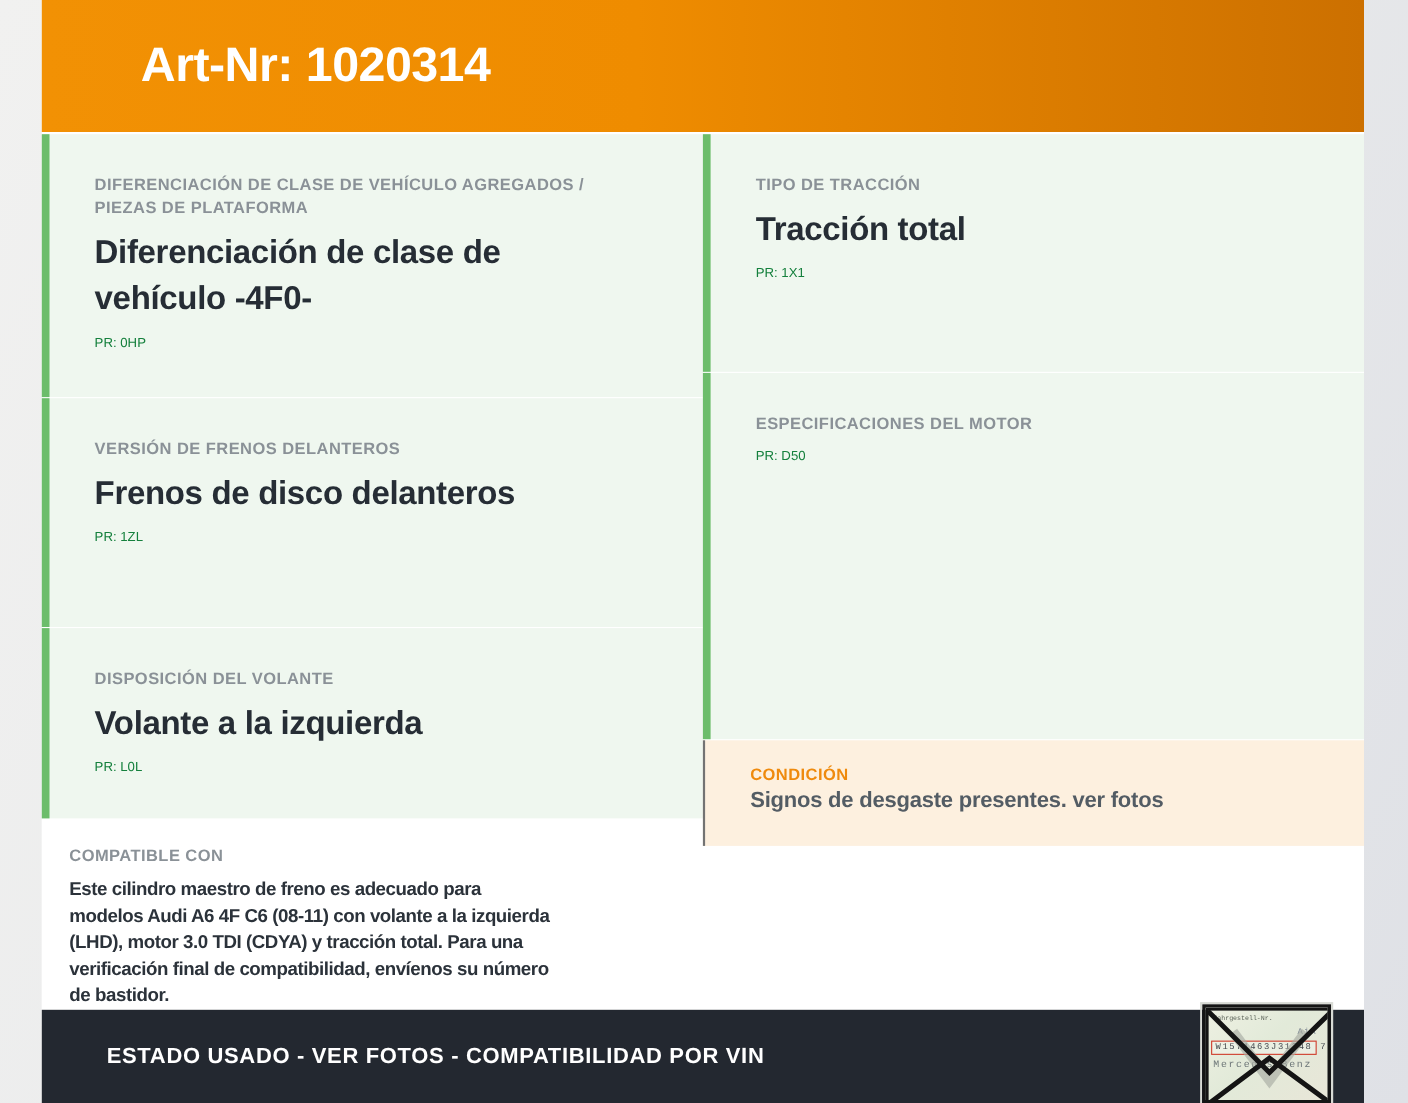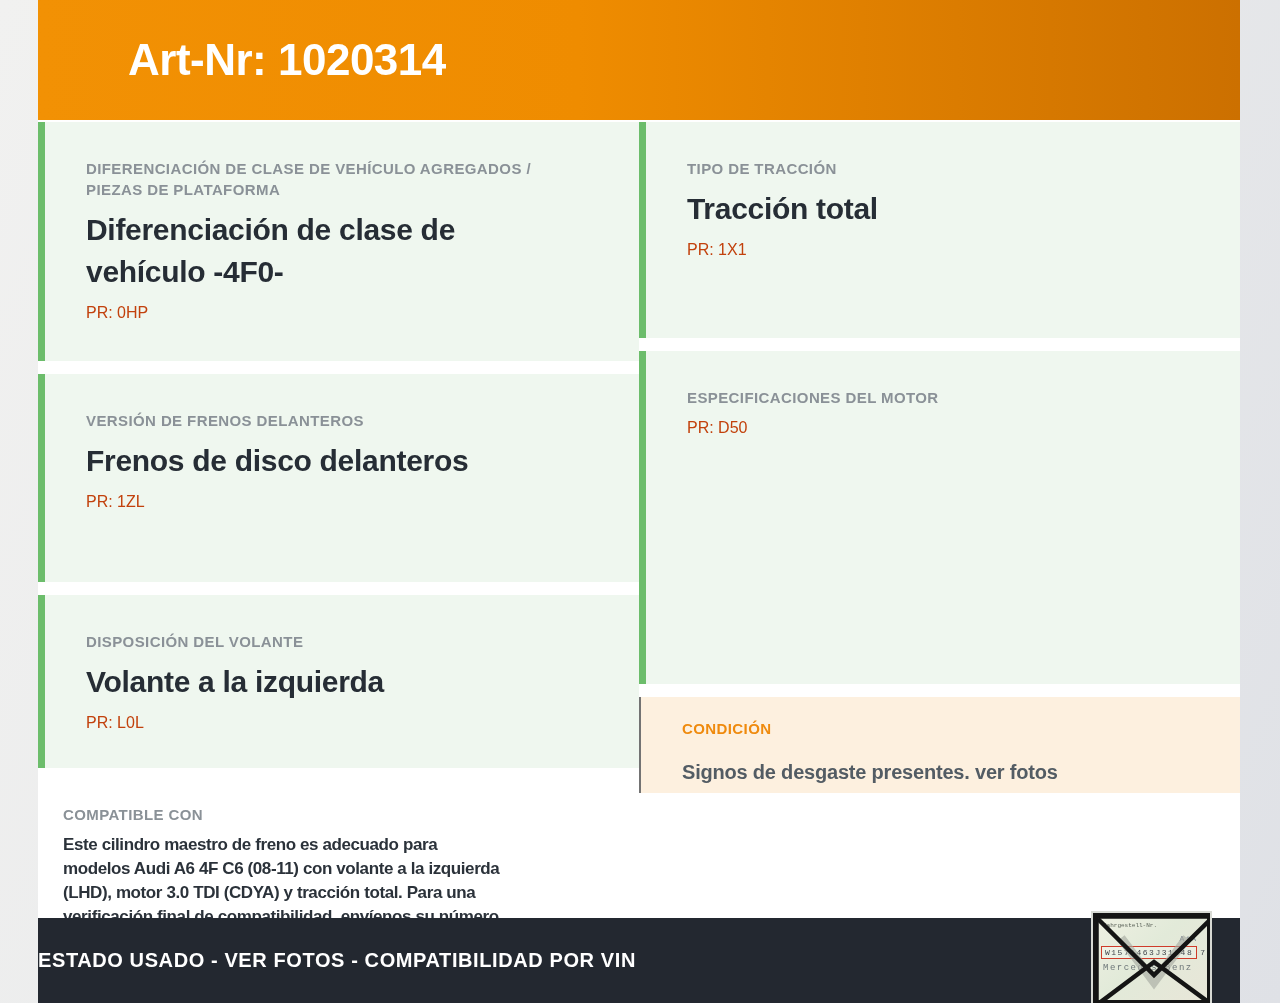--- a/index.html
+++ b/index.html
@@ -17,53 +17,53 @@
   .hdr {
     position:absolute; top:0; left:0; right:0; height:120px;
     background:linear-gradient(90deg,#f29104 0%,#ef8c00 45%,#cc7000 100%);
     display:flex; align-items:center; padding-left:90px;
   }
   .hdr h1 {
     color:#ffffff; font-size:44px; font-weight:700; letter-spacing:-0.5px;
   }
   
   .cols { position:absolute; top:122px; left:0; display:flex; }
-  .col { width:601px; display:flex; flex-direction:column; gap:13px; }
+  .col { width:601px; display:flex; flex-direction:column; gap:1px; }
   .card {
     background:#eff7ef; border-left:7px solid #6cbd6b;
     padding:36px 40px 0 41px; overflow:hidden;
   }
   .card-label {
     font-size:15px; font-weight:700; color:#8a9197; letter-spacing:0.4px;
     line-height:21px; white-space:pre-line; text-transform:uppercase;
   }
   .card-title {
     margin-top:9px; font-size:30px; font-weight:700; color:#262d35;
     letter-spacing:-0.3px; line-height:42px; white-space:pre-line;
   }
-  .card-pr { margin-top:11px; font-size:16px; color:#c2410c; }
+  .card-pr { margin-top:11px; font-size:12px; color:#15803d; }
   .card.white {
     background:#ffffff; border-left:none; padding:23px 24px 0 25px;
   }
   .card.white .compat-text {
     margin-top:8px; font-size:17px; font-weight:700; color:#2b323a;
     letter-spacing:-0.4px; line-height:24px; white-space:pre-line;
   }
   .card.condition {
     background:#fdf0df; border-left:2px solid #737373; padding:21px 40px 0 41px;
   }
   .card.condition .card-label { color:#ef8a0d; }
   .cond-text {
-    margin-top:22px; font-size:20px; font-weight:700; color:#535c64;
+    margin-top:2px; font-size:20px; font-weight:700; color:#535c64;
     letter-spacing:-0.2px;
   }
   
   .ftr {
     position:absolute; left:0; right:0; bottom:0; height:85px;
-    background:#232830; display:flex; align-items:center; 
+    background:#232830; display:flex; align-items:center; padding-left:59px;
   }
   .ftr .ftr-text {
     color:#ffffff; font-size:20px; font-weight:700; letter-spacing:0.6px;
     text-transform:uppercase;
   }
   
   .stamp {
     position:absolute; top:913px; right:30px; width:117px; height:90px;
     background:linear-gradient(135deg,#eef0e2 0%,#e2ead9 45%,#e8e6d8 100%);
     border:3px solid #151515; box-shadow:0 0 0 2px #d8dad4;

